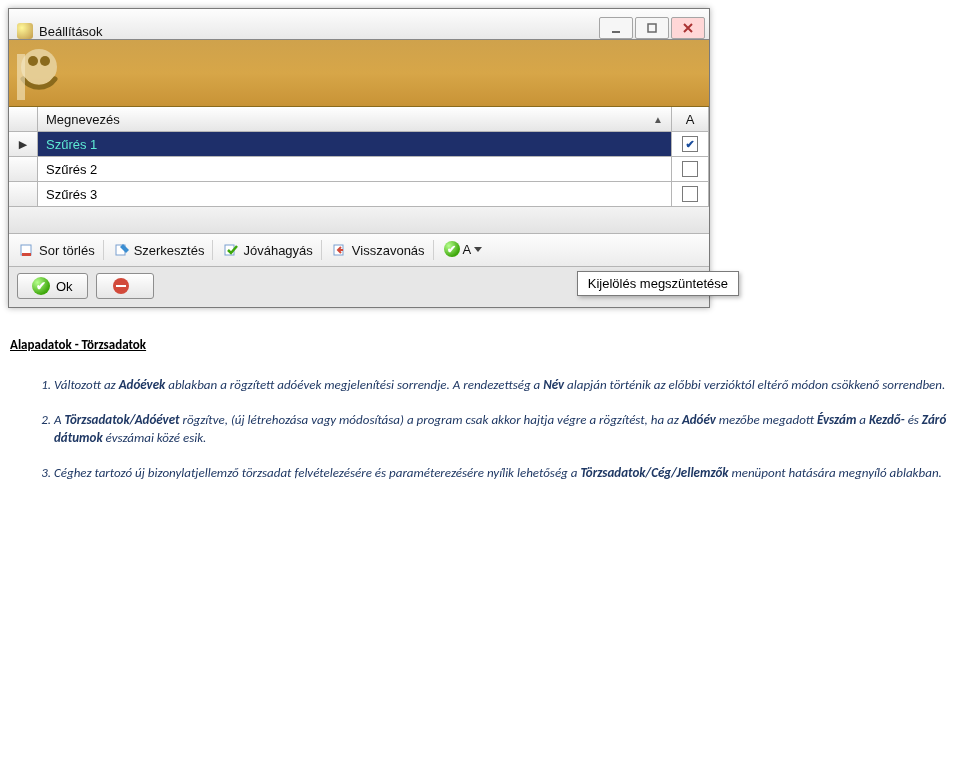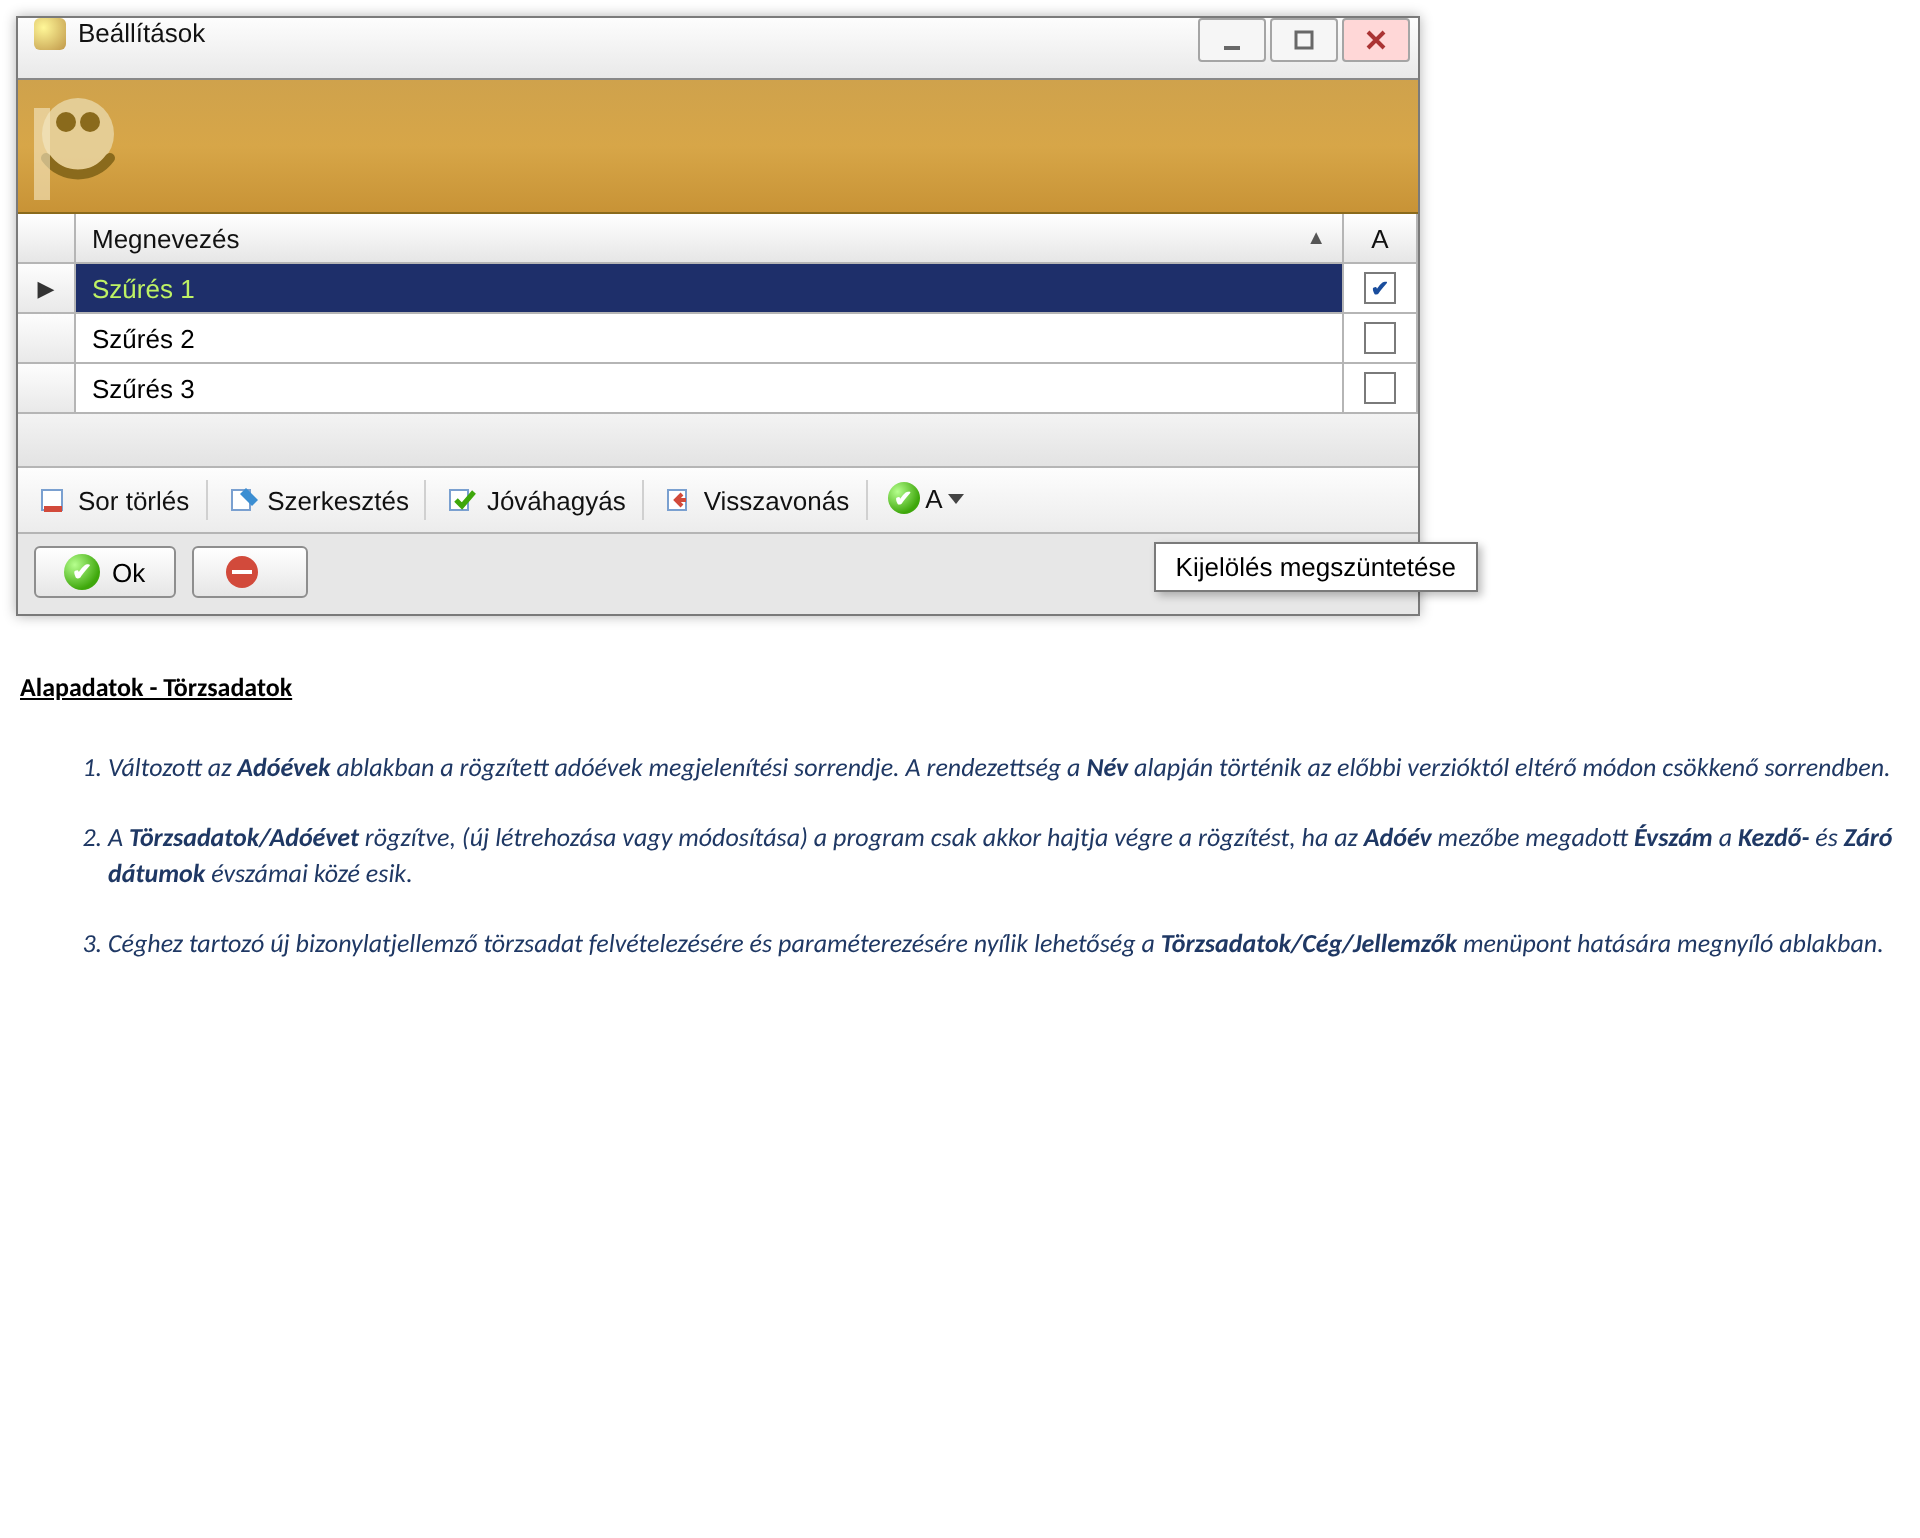--- a/index.html
+++ b/index.html
@@ -13,21 +13,21 @@
     margin: 8px 8px 0 8px;
     border: 1px solid #7a7a7a;
     box-shadow: 0 0 6px rgba(0,0,0,0.3);
     background: #eaeaea;
     width: 700px;
   }
   .titlebar {
     background: linear-gradient(to bottom, #fdfdfd 0%, #e9e9e9 100%);
     height: 30px;
     display: flex;
-    align-items: flex-start;
+    align-items: flex-end;
     border-bottom: 1px solid #888;
   }
   .title-icon {
     width: 16px; height: 16px;
     margin: 0 6px 0 8px;
     background: radial-gradient(circle at 30% 30%, #fff798 0%, #c0984a 100%);
     border-radius: 3px;
   }
   .title-text {
     flex: 1;
@@ -104,21 +104,21 @@
   .data-row {
     display: flex;
     align-items: center;
     height: 24px;
     border-bottom: 1px solid #b5b5b5;
     font-size: 13px;
     background: #fff;
   }
   .data-row.selected .row-name {
     background: #1e2f6a;
-    color: #bef264;
+    color: #5eead4;
   }
   .row-selector {
     width: 28px;
     height: 100%;
     background: linear-gradient(to bottom,#fdfdfd,#e9e9e9);
     border-right: 1px solid #b5b5b5;
     display: flex;
     align-items: center;
     justify-content: center;
     color: #333;

